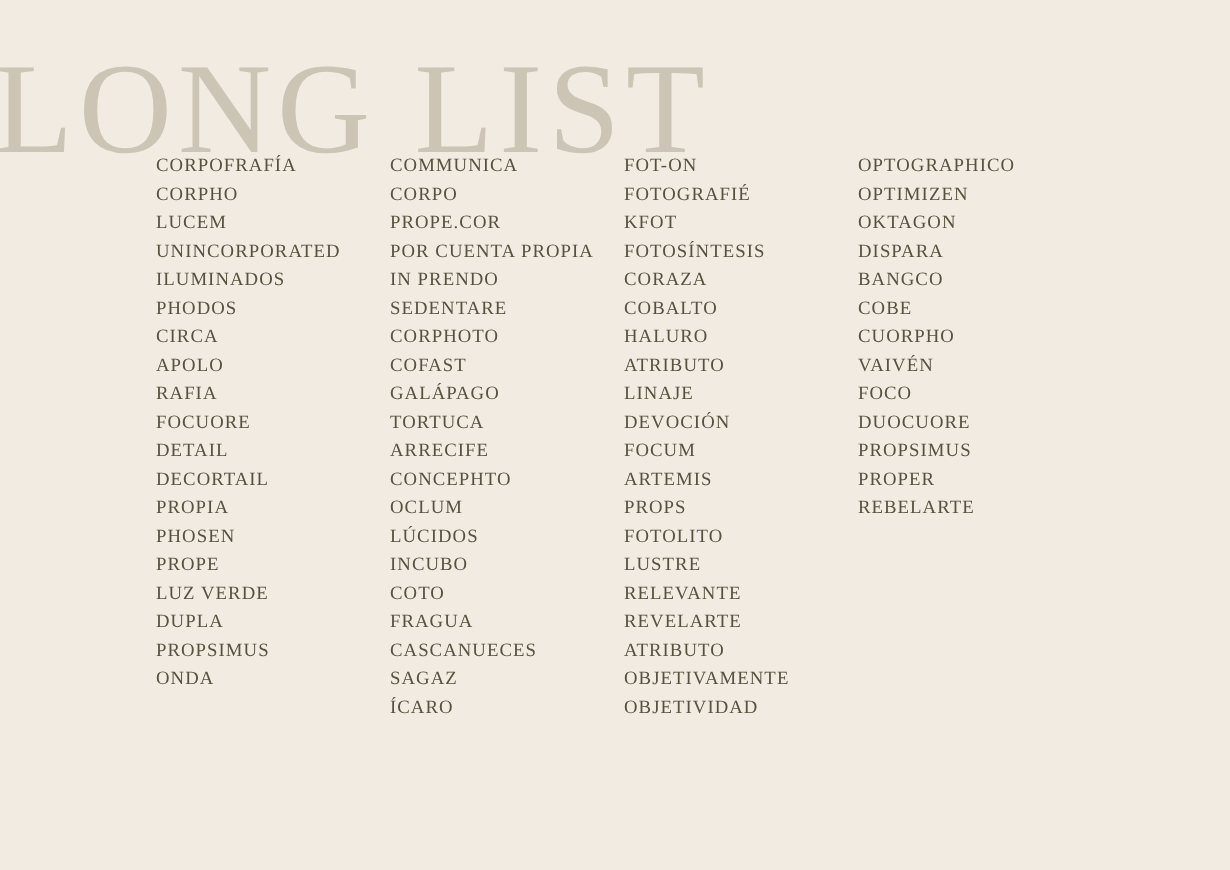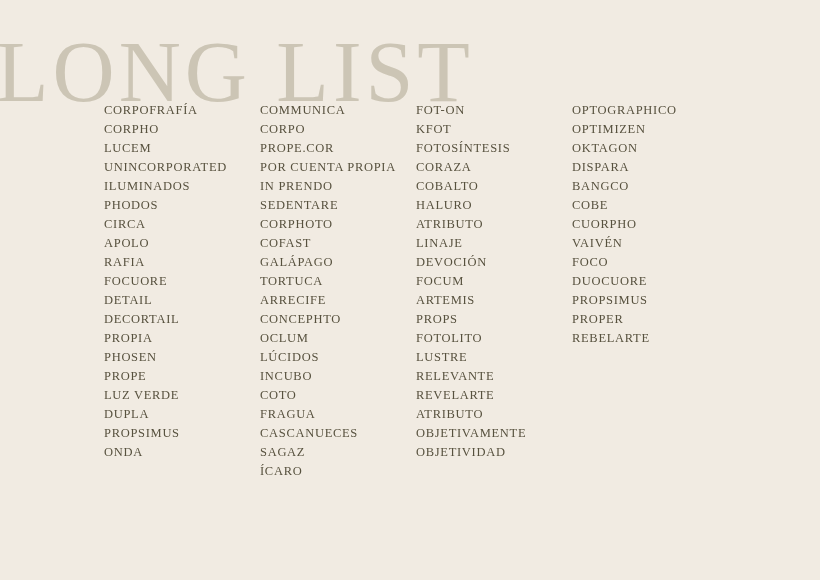--- a/index.html
+++ b/index.html
@@ -152,20 +152,21 @@
 
           <li>ÍCARO</li>
         </ul>
     </div>
 
     <div class="word-column">
       <ul>
 
           <li>FOT-ON</li>
 
+          <li>FOTOGRAFIÉ</li>
 
           <li>KFOT</li>
 
           <li>FOTOSÍNTESIS</li>
 
           <li>CORAZA</li>
 
           <li>COBALTO</li>
 
           <li>HALURO</li>

